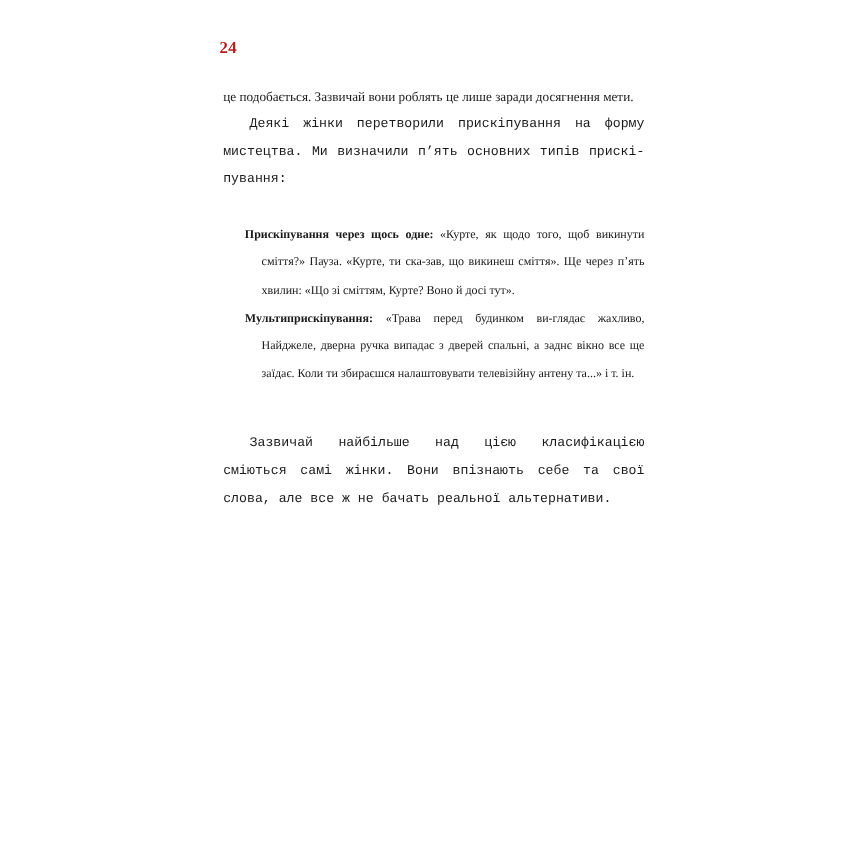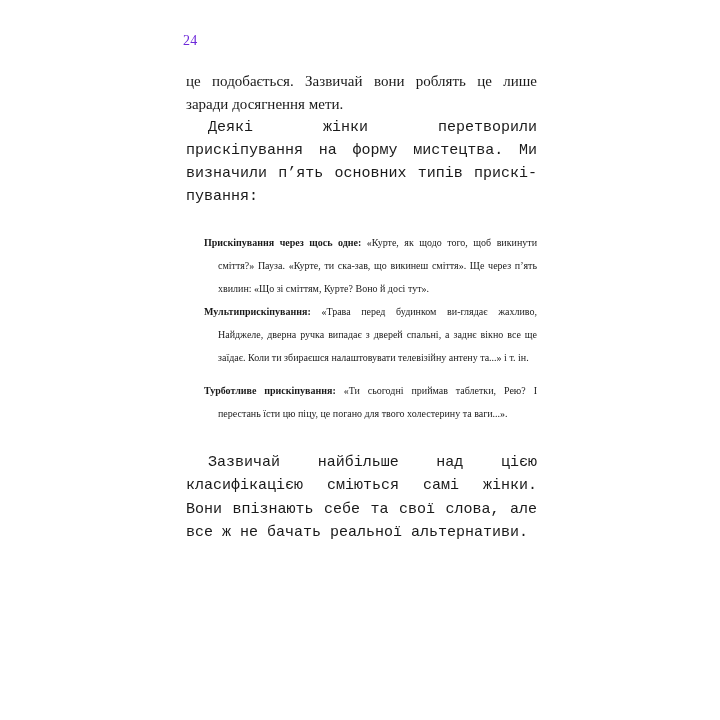--- a/index.html
+++ b/index.html
@@ -23,42 +23,42 @@
     left: 183px;
     top: 33px;
     width: 356px;
     display: flex;
     align-items: baseline;
     gap: 11px;
     white-space: nowrap;
   }
   .folio {
     font-size: 14px;
-    font-weight: normal;
-    color: #6d28d9;
+    font-weight: bold;
+    color: #b91c1c;
     letter-spacing: 0.2px;
   }
   .head-title {
     font-size: 11.6px;
     font-style: italic;
     color: #1a1a1a;
     letter-spacing: 0.1px;
   }
 
   
   .textblock {
     position: absolute;
     left: 186px;
     top: 70px;
     width: 351px;
   }
 
   p.body {
     margin: 0;
-    font-size: 15px;
+    font-size: 11px;
     line-height: 23.1px;
     text-align: justify;
     text-indent: 0;
     hyphens: manual;
   }
   p.body.indent {
     text-indent: 22px;
     font-family: Liberation Mono, monospace;
   }
 
@@ -106,23 +106,20 @@
       <p class="defitem">
         <span class="term">Прискіпування через щось одне:</span><span> «Курте, як щодо того, щоб викинути сміття?» Пауза. «Курте, ти ска-зав, що викинеш сміття». Ще через п’ять хвилин: «Що зі сміттям, Курте? Воно й досі тут».</span>
       </p>
 
       <p class="defitem">
         <span class="term">Мультиприскіпування:</span><span> «Трава перед будинком ви-глядає жахливо, Найджеле, дверна ручка випадає з дверей спальні, а заднє вікно все ще заїдає. Коли ти збираєшся налаштовувати телевізійну антену та...» і т. ін.</span>
       </p>
 
       <div class="gap-before-3"></div>
 
-      <p class="defitem">
-        <span class="term">Турботливе прискіпування:</span><span> «Ти сьогодні приймав таблетки, Рею? І перестань їсти цю піцу, це погано для твого холестерину та ваги...».</span>
-      </p>
 
 
 
     </div>
 
     <div class="gap-list-bottom"></div>
 
     <p class="body indent">Зазвичай найбільше над цією класифікацією сміються самі жінки. Вони впізнають себе та свої слова, але все ж не бачать реальної альтернативи.</p>
 
   </div>

